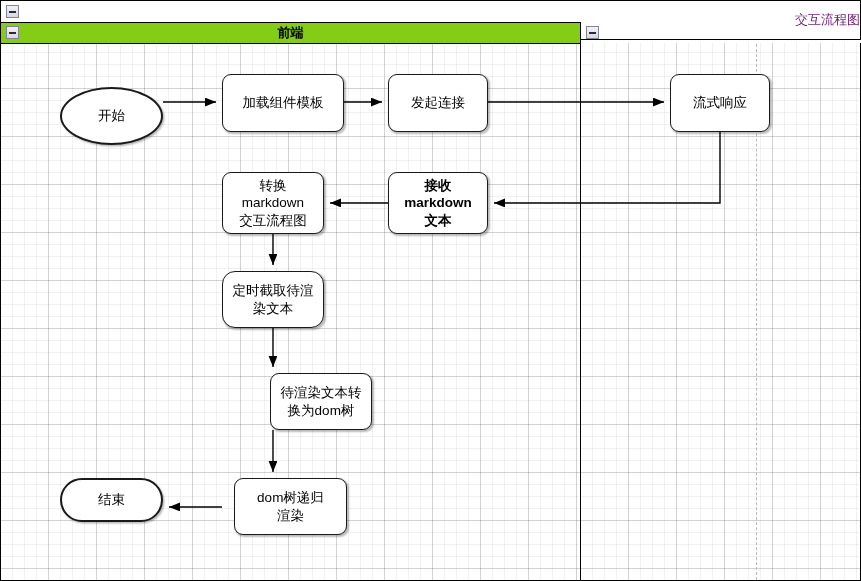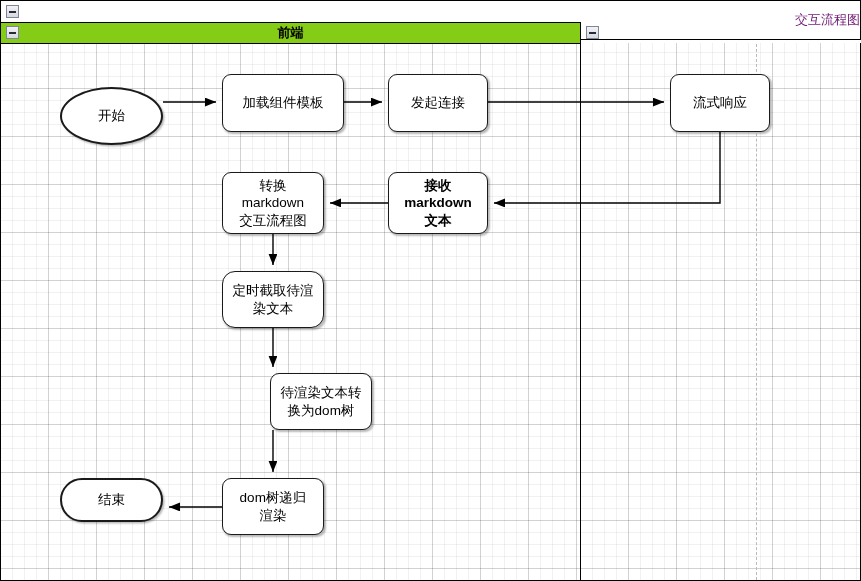--- a/index.html
+++ b/index.html
@@ -146,21 +146,21 @@
   <div class="node proc" style="left:222px;top:271px;width:102px;height:57px;border-radius:13px;">
     <span>定时截取待渲
 染文本</span>
   </div>
 
   <div class="node proc" style="left:222px;top:373px;width:102px;height:57px;margin-left:48px;">
     <span>待渲染文本转
 换为dom树</span>
   </div>
 
-  <div class="node proc" style="left:222px;top:478px;width:102px;height:57px;">
+  <div class="node proc" style="left:234px;top:478px;width:113px;height:57px;">
     <span>dom树递归
 渲染</span>
   </div>
 
   <div class="node end" style="left:60px;top:478px;width:103px;height:44px;">
     <span>结束</span>
   </div>
 
   <div class="pool-title">
     <span>交互流程图</span>

